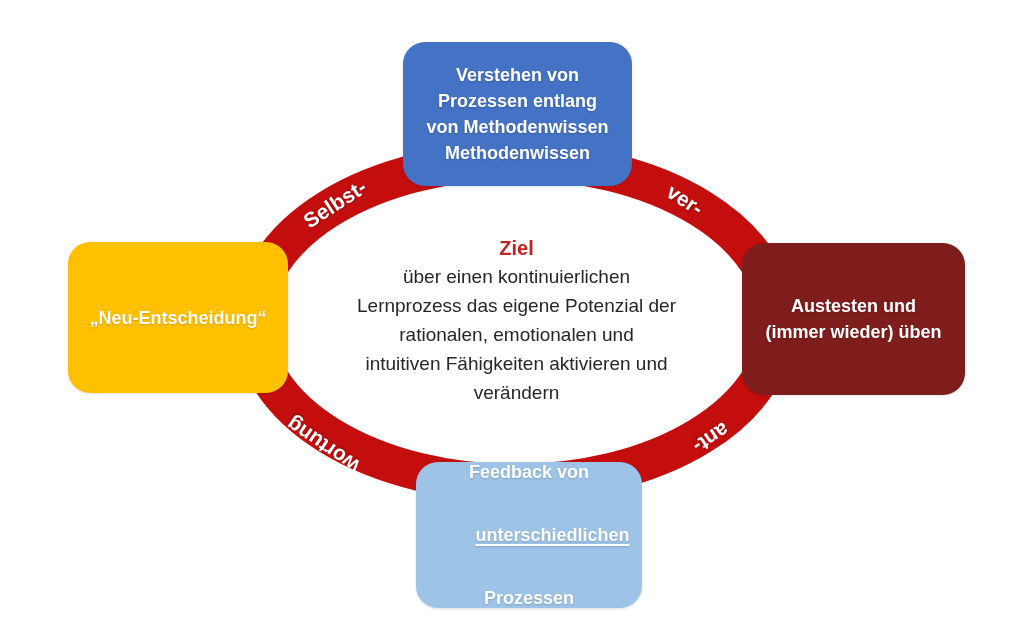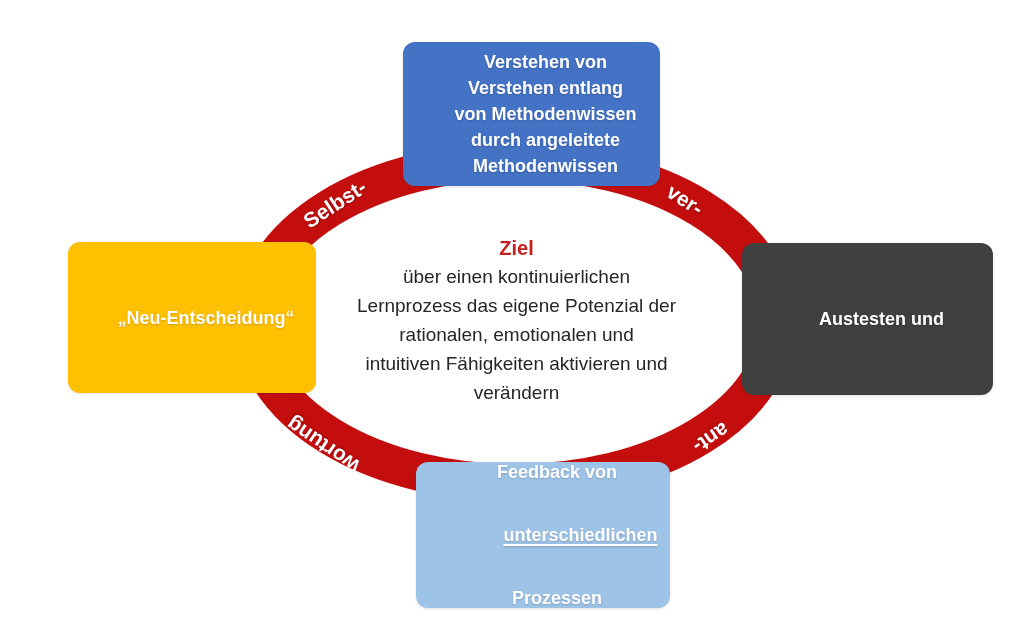--- a/index.html
+++ b/index.html
@@ -49,31 +49,30 @@
   }
   .center-line {
     font-size: 19px;
     line-height: 29px;
     color: #262626;
     white-space: nowrap;
   }
 
   .box {
     position: absolute;
-    border-radius: 12px;
+    border-radius: 22px;
     color: #ffffff;
     font-weight: bold;
     display: flex;
     flex-direction: column;
     align-items: center;
     justify-content: center;
     text-align: center;
     box-shadow: 0 1px 3px rgba(0,0,0,0.12);
     text-shadow: 0 1px 2px rgba(0,0,0,0.18);
-    padding-left: 28px;
   }
   .box .line {
     font-size: 18px;
     line-height: 26px;
     white-space: nowrap;
   }
   .box-top    { left: 403px; top: 42px;  width: 229px; height: 144px; }
   .box-left   { left: 68px;  top: 242px; width: 220px; height: 151px; text-align: right; }
   .box-right  { left: 742px; top: 243px; width: 223px; height: 152px; }
   .box-bottom { left: 416px; top: 462px; width: 226px; height: 146px; }
@@ -103,32 +102,32 @@
     <div class="center-title" style="color: rgb(196, 34, 34);">Ziel</div>
     <div class="center-line">über einen kontinuierlichen</div>
     <div class="center-line">Lernprozess das eigene Potenzial der</div>
     <div class="center-line">rationalen, emotionalen und</div>
     <div class="center-line">intuitiven Fähigkeiten aktivieren und</div>
     <div class="center-line">verändern</div>
   </div>
 
   <div class="box box-top" style="background: rgb(68, 114, 196);">
     <div class="line">Verstehen von</div>
-    <div class="line">Verstehen entlang</div>
+    <div class="line">Prozessen entlang</div>
     <div class="line">von Methodenwissen</div>
-    <div class="line">durch angeleitete</div>
     <div class="line">Methodenwissen</div>
   </div>
 
   <div class="box box-left" style="background: rgb(255, 192, 0);">
     <div class="line">„Neu-Entscheidung“</div>
   </div>
 
-  <div class="box box-right" style="background: #404040;">
+  <div class="box box-right" style="background: #7f1d1d;">
     <div class="line">Austesten und</div>
+    <div class="line">(immer wieder) üben</div>
   </div>
 
   <div class="box box-bottom" style="background: rgb(157, 195, 230); gap: 36px;">
     <div class="line">Feedback von</div>
     <div class="line underlined">unterschiedlichen</div>
     <div class="line">Prozessen</div>
   </div>
 
 </div>
 

